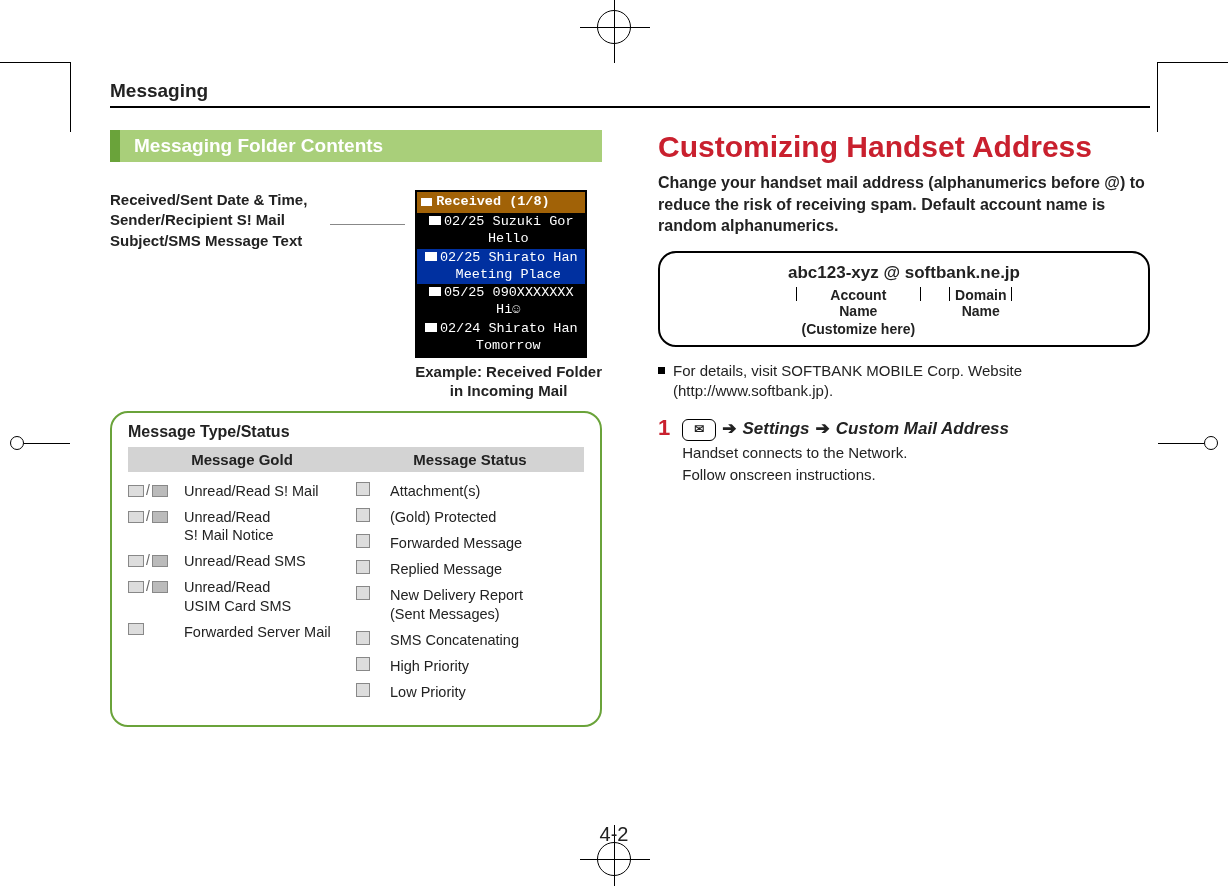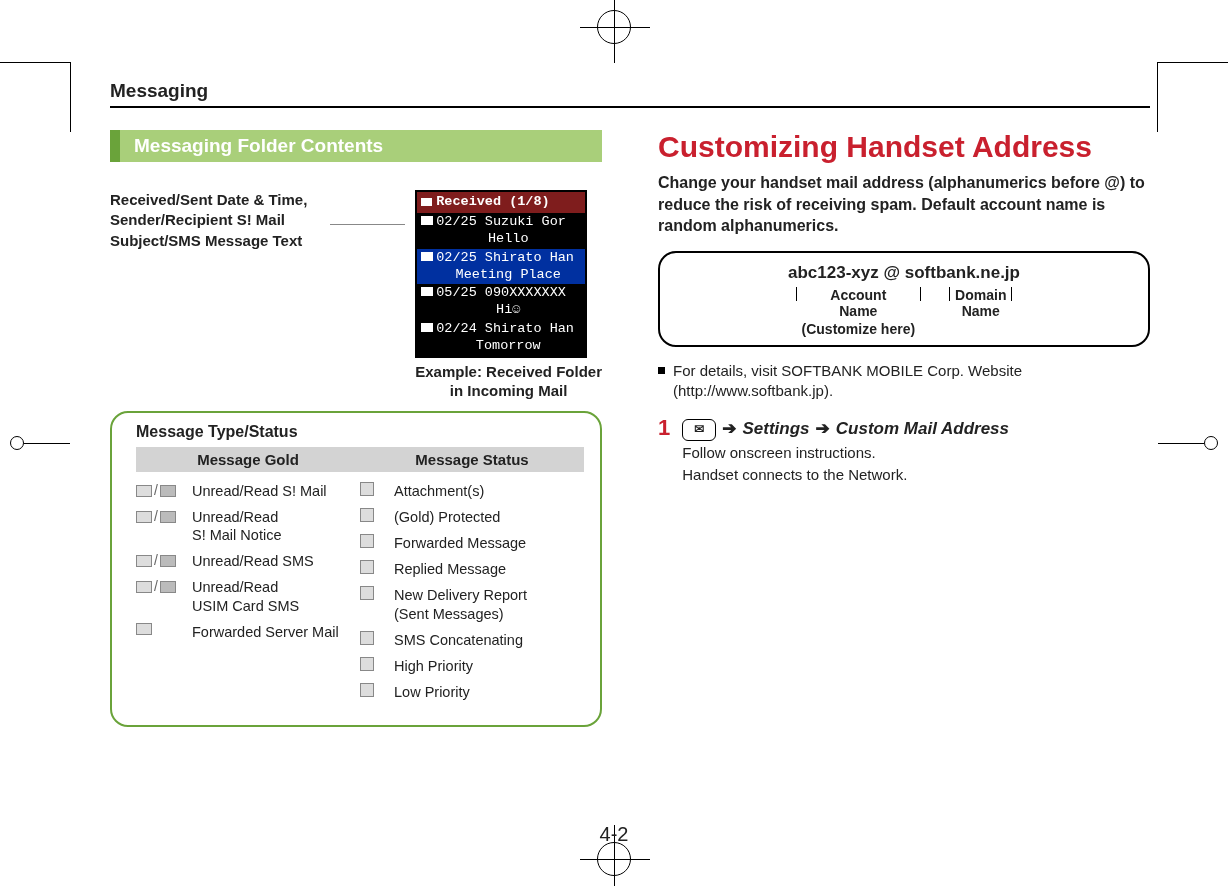--- a/index.html
+++ b/index.html
@@ -48,32 +48,32 @@
 
   .phone {
     width: 172px;
     background: #000;
     color: #fff;
     font-family: "Courier New", monospace;
     font-size: 13.5px;
     line-height: 1.25;
     border: 2px solid #000;
   }
-  .phone-head { background:#7f1d1d; padding:2px 4px; display:flex; align-items:center; gap:4px; font-weight:700;}
+  .phone-head { background:#a16207; padding:2px 4px; display:flex; align-items:center; gap:4px; font-weight:700;}
   .phone-head .ficon{width:11px;height:8px;background:#fff;display:inline-block;}
-  .phone-row { padding:1px 4px 0 4px; display:flex; align-items:flex-start; gap:3px;}
+  .phone-row { padding:1px 4px 0 4px; display:flex; align-items:flex-start; gap:3px;justify-content:center;}
   .phone-row .micon{width:12px;height:9px;background:#fff;display:inline-block;margin-top:2px;flex:none;}
   .phone-row.hi { background:#0030a0; }
   .phone-sub { padding:0 4px 1px 18px; }
   .phone-caption { text-align:center; font-weight:700; font-size:15px; margin-top:4px; line-height:1.3;}
 
   .round-box {
     border: 2.5px solid #6aa33a;
     border-radius: 18px;
-    padding: 10px 16px 16px 24px;
+    padding: 10px 16px 16px 16px;
     margin-top: 10px;
   }
   .box-title { font-weight:700; font-size:16px; margin-bottom:6px; }
   .thead { display:flex; background:#d3d3d3; font-weight:700; text-align:center; font-size:15px;}
   .thead > div { flex:1; padding:4px 0; }
   .tbody { display:flex; font-size:14.5px; }
   .tcol { flex:1; padding-top:10px; }
   .trow { display:flex; align-items:flex-start; gap:10px; margin-bottom:8px; line-height:1.25;}
   .ticons { width:46px; flex:none; display:flex; align-items:center; gap:2px; font-size:14px; color:#666;}
   .ticons2 { width:24px; flex:none; display:flex; align-items:center; color:#666;}
@@ -284,20 +284,20 @@
     <div class="step">
       <div class="step-num">1</div>
       <div class="step-body">
         <div class="step-line1">
           <span class="mail-key">✉</span>
           <span class="arrow">➔</span>
           <span>Settings</span>
           <span class="arrow">➔</span>
           <span>Custom Mail Address</span>
         </div>
+        <div>Handset connects to the Network.</div>
         <div>Follow onscreen instructions.</div>
-        <div>Handset connects to the Network.</div>
       </div>
     </div>
   </div>
 </div>
 
 <div class="page-num">4-2</div>
 
 </body></html>

